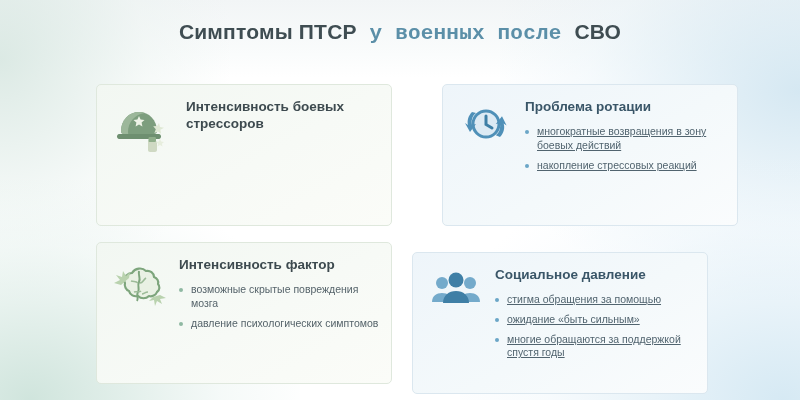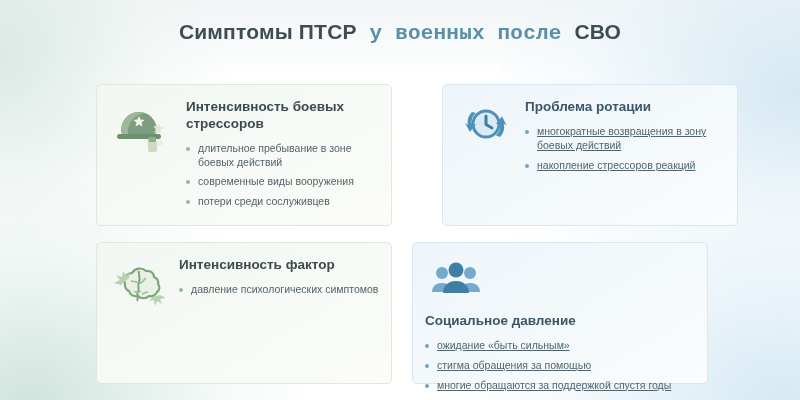--- a/index.html
+++ b/index.html
@@ -69,21 +69,21 @@
     background: linear-gradient(150deg, #f2f7f2 0%, #f7faf6 55%, #fbfcf8 100%);
     border: 1px solid #dfe8dd;
   }
   .card-blue {
     background: linear-gradient(150deg, #eef5fa 0%, #f4f9fb 55%, #fafcfd 100%);
     border: 1px solid #dbe7ef;
   }
   .card-1 { left: 0;   top: 0; gap: 15px; }
   .card-2 { left: 316px; top: 0; margin-left: 30px; }
   .card-3 { left: 0;   top: 158px; }
-  .card-4 { left: 316px; top: 158px; flex-direction: column; }
+  .card-4 { left: 316px; top: 168px; }
 
   .icon-slot {
     width: 62px; min-width: 62px;
     display: flex; align-items: flex-start; justify-content: center;
     padding-top: 4px;
   }
   .body { flex: 1; padding-top: 2px; }
   .card-head {
     font-size: 13.5px;
     font-weight: bold;
@@ -133,79 +133,75 @@
         <path d="M6 33h40c1 0 2 1 2 2.5S47 38 46 38H6c-1 0-2-1-2-2.5S5 33 6 33z" fill="#6e8f70"></path>
         <path d="M26 15l1.6 3.6 3.9.4-2.9 2.6.8 3.8-3.4-2-3.4 2 .8-3.8-2.9-2.6 3.9-.4z" fill="#eef3e7"></path>
         <path d="M36 39h5c1.6 0 3 1.4 3 3v7c0 1.1-.9 2-2 2h-5c-1.1 0-2-.9-2-2v-8c0-1.1.9-2 1-2z" fill="#cfd9c3"></path>
         <rect x="35.5" y="36" width="7.5" height="5" rx="1.2" fill="#8fae8a"></rect>
         <path d="M46 22l1 4 4 .8-3.6 2 .6 4-3-2.4-3.6 1.6 1.4-3.8-2.6-3 4-.2z" fill="#dfe8d4"></path>
         <path d="M47 38l1.2 2.6 2.8.3-2.1 1.9.6 2.8-2.5-1.5-2.5 1.5.6-2.8-2.1-1.9 2.8-.3z" fill="#e7eede"></path>
       </svg>
     </div>
     <div class="body">
       <div class="card-head">Интенсивность боевых стрессоров</div>
-      <ul class="bullets">
-        <li>длительное пребывание в зоне боевых действий</li>
-        <li>современные виды вооружения</li>
-        <li>потери среди сослуживцев</li>
-      </ul>
     </div>
   </div>
 
   <div class="card card-blue card-2">
     <div class="icon-slot">
       <svg width="48" height="46" viewBox="0 0 48 46">
         <circle cx="24" cy="23" r="13" fill="#dceaf4"></circle>
         <circle cx="24" cy="23" r="13" fill="none" stroke="#4f90b8" stroke-width="3"></circle>
         <path d="M24 15v8.5l6 3.5" fill="none" stroke="#3d7ea5" stroke-width="3" stroke-linecap="round"></path>
         <path d="M10 11c-4 4-5 9-4 13l-3-2 5 9 6-8-4 1c-1-4 0-9 4-12z" fill="#4f90b8"></path>
         <path d="M38 36c4-4 5-9.5 3.6-13.6l3 2-4.6-9.2-6.2 7.8 4-.8c1 4 0 9-4 12z" fill="#4f90b8"></path>
       </svg>
     </div>
     <div class="body">
       <div class="card-head">Проблема ротации</div>
       <ul class="bullets">
         <li>многократные возвращения в зону боевых действий</li>
-        <li>накопление стрессоров  реакций</li>
+        <li>накопление стрессовых  реакций</li>
       </ul>
     </div>
   </div>
 
   <div class="card card-green card-3">
     <div class="icon-slot">
       <svg width="56" height="52" viewBox="0 0 56 52">
         <path d="M20 14c3-5 10-6 14-2 4-1 8 2 8 6 3 1 5 4 4 7 2 2 2 6-1 8-1 3-5 5-8 4-3 3-8 3-11 0-4 1-8-1-9-5-3-1-5-5-4-8-2-3-1-7 2-8 1-1 3-2 5-2z" fill="#e9f1e4" stroke="#7da57c" stroke-width="2.2" stroke-linejoin="round"></path>
         <path d="M27 12c-1 5 2 7 0 11s1 7-1 10 1 6-1 9" fill="none" stroke="#7da57c" stroke-width="2"></path>
         <path d="M19 22c3 1 5 0 7 2M34 19c-3 2-3 5-6 5M22 33c3-1 5 1 7-1M36 33c-3 0-4 2-6 2" fill="none" stroke="#9cbb98" stroke-width="1.6"></path>
         <path d="M9 26l-7-2 6-3-4-5 6 2 1-6 3 5 4-4-1 6" fill="#b9d2ae"></path>
         <path d="M48 36l6 3-6 1 2 5-5-3-2 5-1-6-5 1 4-4" fill="#b9d2ae"></path>
       </svg>
     </div>
     <div class="body">
       <div class="card-head">Интенсивность фактор</div>
       <ul class="bullets">
+        <li>возможные скрытые повреждения мозга</li>
         <li>давление психологических симптомов</li>
       </ul>
     </div>
   </div>
 
   <div class="card card-blue card-4">
     <div class="icon-slot">
       <svg width="52" height="44" viewBox="0 0 52 44">
         <circle cx="12" cy="14" r="6" fill="#74aacb"></circle>
         <path d="M2 33c0-6 4.5-9 10-9s10 3 10 9z" fill="#74aacb"></path>
         <circle cx="40" cy="14" r="6" fill="#74aacb"></circle>
         <path d="M30 33c0-6 4.5-9 10-9s10 3 10 9z" fill="#74aacb"></path>
         <circle cx="26" cy="11" r="7.5" fill="#3f7fa6"></circle>
         <path d="M13 34c0-7.5 5.8-12 13-12s13 4.5 13 12z" fill="#3f7fa6"></path>
       </svg>
     </div>
     <div class="body">
       <div class="card-head">Социальное давление</div>
       <ul class="bullets">
+        <li>стигма обращения за помощью</li>
         <li>ожидание «быть сильным»</li>
-        <li>стигма обращения за помощью</li>
         <li>многие обращаются за поддержкой спустя годы</li>
       </ul>
     </div>
   </div>
 
 </div>
 
 </body></html>

